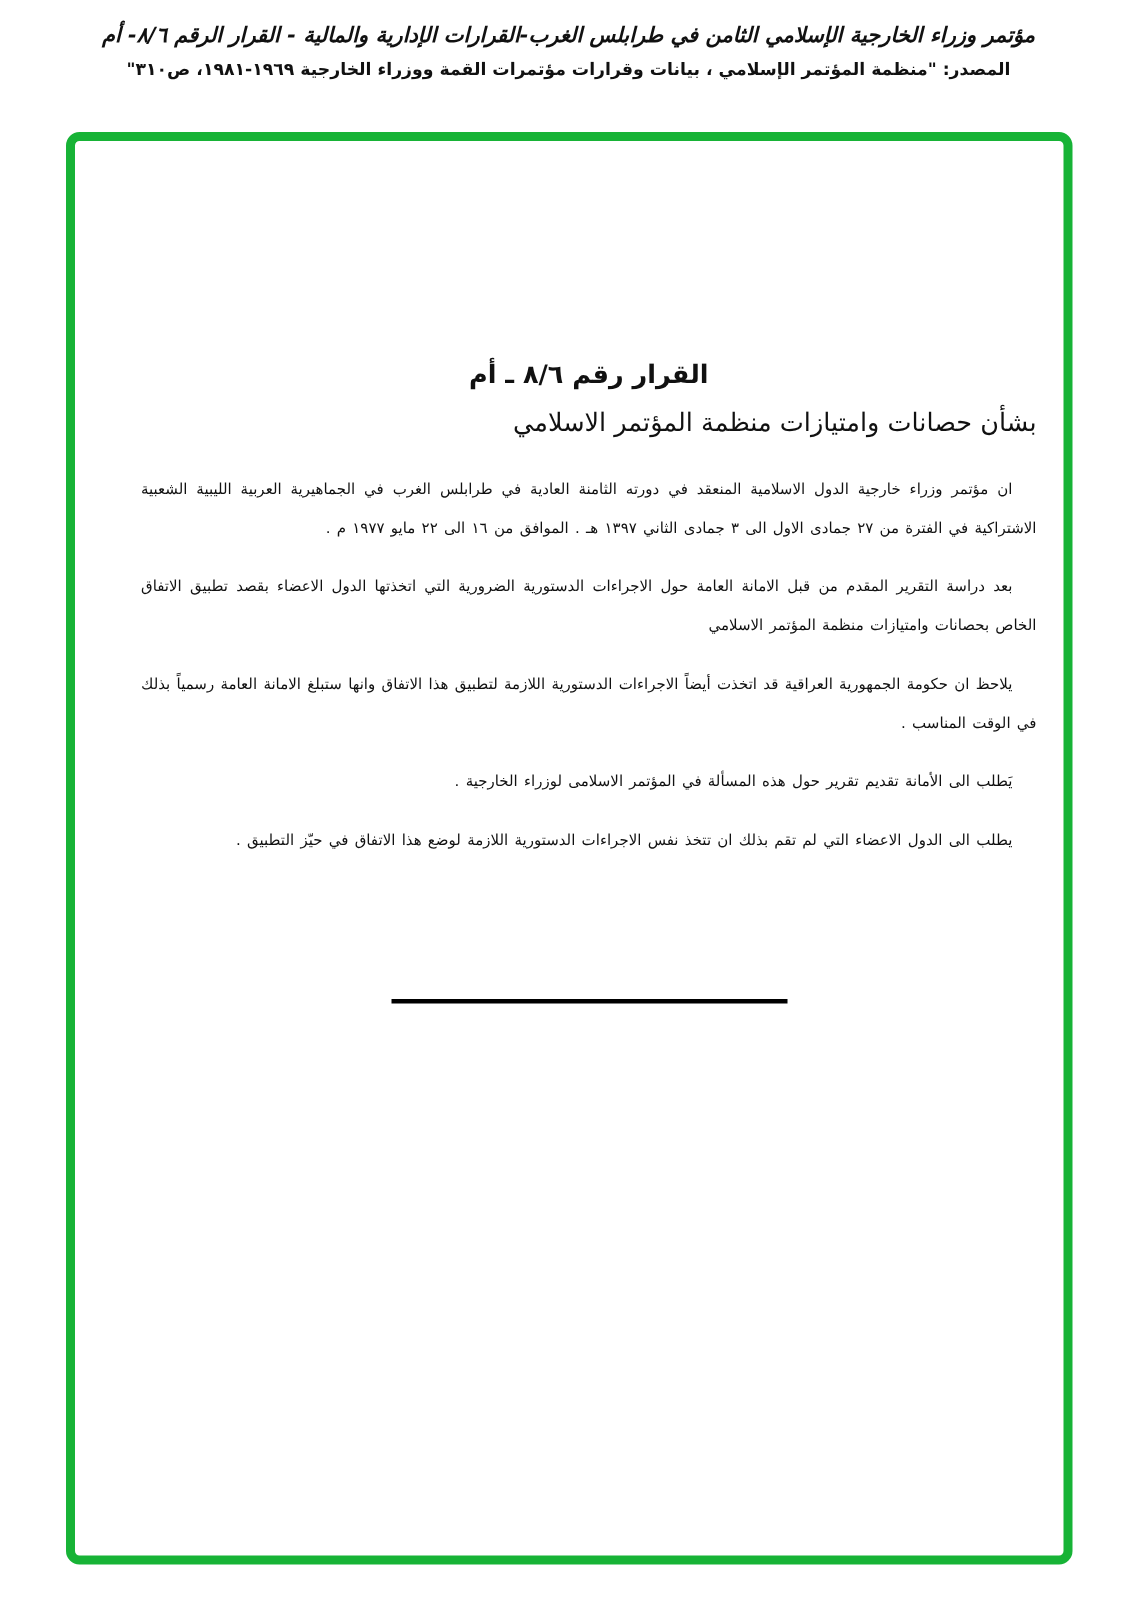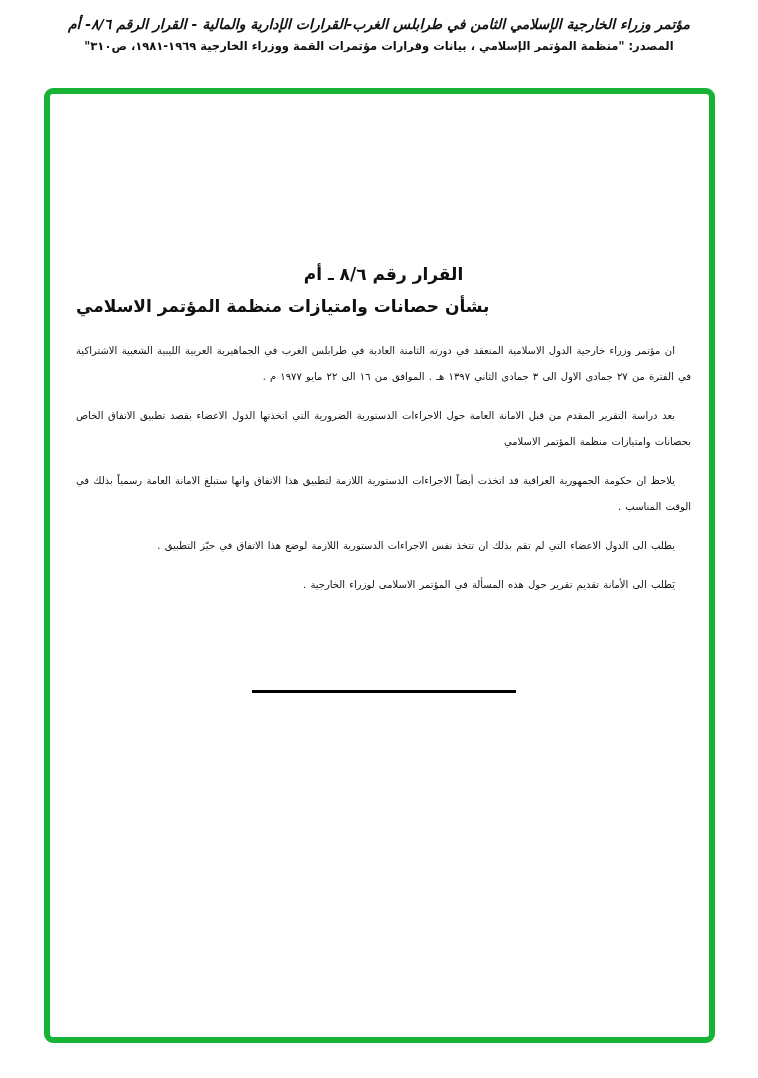--- a/index.html
+++ b/index.html
@@ -47,34 +47,33 @@
     width: 671px;
     height: 955px;
     box-sizing: border-box;
     border: 6px solid #17b336;
     border-radius: 9px;
     background: #ffffff;
   }
   .doc-body {
     position: relative;
     box-sizing: border-box;
-    padding: 146px 18px 0 26px; 
+    padding: 146px 18px 0 44px; 
     width: 100%;
     height: 100%;
-    margin-top: 24px;
   }
   .doc-title1 {
     text-align: center;
     font-weight: bold;
     font-size: 17px;
     margin: 0 0 12px 0;
   }
   .doc-title2 {
-    text-align: left;
-    font-weight: bold;
+    text-align: right;
+    font-weight: normal;
     font-size: 17px;
     margin: 0 0 22px 0;
   }
   .para {
     font-size: 10px;
     line-height: 26px;
     text-align: justify;
     text-indent: 16px;
     margin: 0 0 13px 0;
     word-spacing: 1px;
@@ -105,22 +104,22 @@
       <div class="doc-title1">القرار رقم ٨/٦ ـ أم</div>
 
       <div class="doc-title2">بشأن حصانات وامتيازات منظمة المؤتمر الاسلامي</div>
 
       <p class="para"><b class="lead"></b><span>ان مؤتمر وزراء خارجية الدول الاسلامية المنعقد في دورته الثامنة العادية في طرابلس الغرب في الجماهيرية العربية الليبية الشعبية الاشتراكية في الفترة من ٢٧ جمادى الاول الى ٣ جمادى الثاني ١٣٩٧ هـ . الموافق من ١٦ الى ٢٢ مايو ١٩٧٧ م .</span></p>
 
       <p class="para"><b class="lead">بعد</b><span> دراسة التقرير المقدم من قبل الامانة العامة حول الاجراءات الدستورية الضرورية التي اتخذتها الدول الاعضاء بقصد تطبيق الاتفاق الخاص بحصانات وامتيازات منظمة المؤتمر الاسلامي</span></p>
 
       <p class="para"><b class="lead">يلاحظ</b><span> ان حكومة الجمهورية العراقية قد اتخذت أيضاً الاجراءات الدستورية اللازمة لتطبيق هذا الاتفاق وانها ستبلغ الامانة العامة رسمياً بذلك في الوقت المناسب .</span></p>
 
+      <p class="para"><b class="lead">يَطلب</b><span> الى الأمانة تقديم تقرير حول هذه المسألة في المؤتمر الاسلامى لوزراء الخارجية .</span></p>
+
       <p class="para"><b class="lead">يطلب</b><span>  الى الدول الاعضاء التي لم تقم بذلك ان تتخذ نفس الاجراءات الدستورية اللازمة لوضع هذا الاتفاق في حيّز التطبيق .</span></p>
-
-      <p class="para"><b class="lead">يَطلب</b><span> الى الأمانة تقديم تقرير حول هذه المسألة في المؤتمر الاسلامى لوزراء الخارجية .</span></p>
 
       <div class="divider"></div>
 
     </div>
   </div>
 
 </div>
 
 </body></html>

